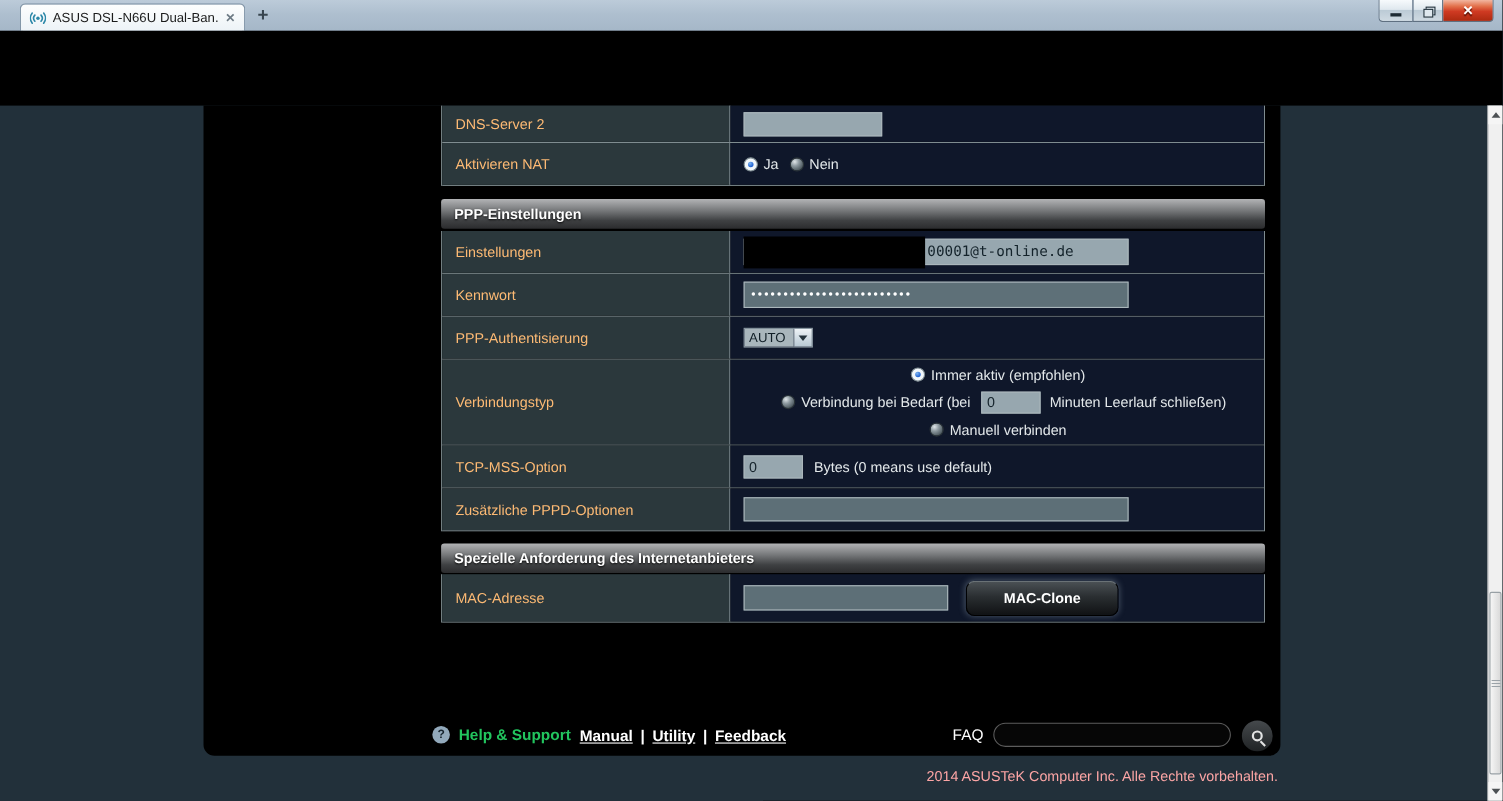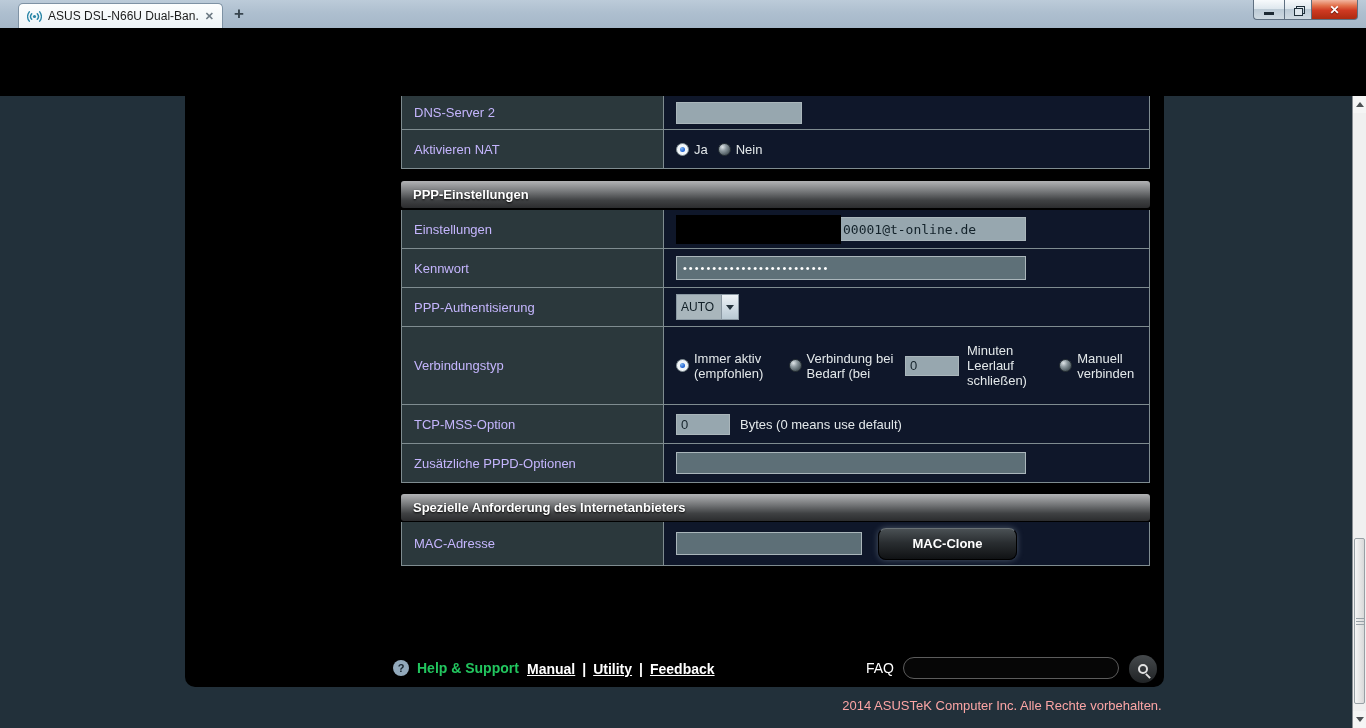--- a/index.html
+++ b/index.html
@@ -31,21 +31,21 @@
 
   
   .black-band { position:absolute; left:0; top:28px; width:1366px; height:68px; background:#000; }
   .page-shell { position:absolute; left:185px; top:96px; width:979px; height:591px;
                 background:#000; border-radius:0 0 10px 10px; }
 
   
   .ptable { position:absolute; left:401px; top:96px; width:749px; font-size:13px; }
   .tbl-block { border-left:1px solid #7f8c90; border-right:1px solid #7f8c90; }
   .row { display:flex; border-bottom:1px solid #7f8c90; }
-  .cell-l { width:262px; background:#2b383c; color:#c4b5fd; display:flex; align-items:center;
+  .cell-l { width:262px; background:#2b383c; color:#fdba74; display:flex; align-items:center;
             padding-left:12px; border-right:1px solid #7f8c90; }
   .cell-r { flex:1; background:#0f172a; color:#e3e8ea; display:flex; align-items:center; padding-left:12px; }
   .h34 { height:34px; } .h39 { height:39px; } .h78 { height:78px; } .h44 { height:44px; }
   .sec-hdr { height:27px; margin-top:12px; margin-bottom:2px; border-radius:3px;
              background:linear-gradient(180deg,#b2b3b5 0%,#77797b 38%,#3f4143 72%,#2b2c2e 100%);
              color:#fff; font-weight:bold; display:flex; align-items:center; padding-left:12px;
              text-shadow:0 1px 2px #000; }
   .sec-hdr.second { margin-top:11px; margin-bottom:1px; }
 
   .inp { border:1px solid #aab6bb; font-family:"Liberation Sans",sans-serif; font-size:13px;
@@ -61,30 +61,30 @@
   .pass-dots { position:absolute; left:6px; top:5px; color:#fff; font-size:11px; letter-spacing:2px; }
 
   .radio { width:13px; height:13px; border-radius:50%; flex:none; }
   .radio.off { background:radial-gradient(circle at 32% 28%, #dfe5e8 0%, #8e9aa0 35%, #4e5a60 75%, #39444a 100%);
                border:1px solid #2a3338; }
   .radio.on  { background:#f2f7fa; border:1px solid #7f8c92; position:relative; }
   .radio.on::after { content:""; position:absolute; left:3px; top:3px; width:5px; height:5px;
                border-radius:50%; background:radial-gradient(circle at 35% 30%, #7db4f0, #1d5fd0 70%); }
   .rlbl { margin:0 10px 0 5px; }
 
-  .selectbox { display:flex; height:26px; border:1px solid #8a98a2; }
+  .selectbox { display:flex; height:18px; border:1px solid #8a98a2; }
   .sel-text { width:44px; background:#a9b6bc; color:#101e26; font-size:12px;
               display:flex; align-items:center; padding-left:4px; }
   .sel-btn { width:17px; background:linear-gradient(#eef3f6,#cfdbe3 55%,#b9c9d3);
              border-left:1px solid #8a98a2; display:flex; align-items:center; justify-content:center; }
   .sel-arrow { width:0; height:0; border-left:4px solid transparent; border-right:4px solid transparent;
                border-top:5px solid #24333c; }
 
   .opt-line { display:flex; align-items:center; height:25px; }
-  .conn-wrap { display:flex; flex-direction:row; justify-content:center; }
+  .conn-wrap { display:flex; flex-direction:column; justify-content:center; }
 
   .dark-btn { border:1px solid #000; border-top:1px solid #6a7276; border-radius:8px;
               background:linear-gradient(180deg,#4a5054 0%, #2a2e31 45%, #101214 100%);
               color:#fff; font-weight:bold; font-size:13px; font-family:"Liberation Sans",sans-serif;
               box-shadow:0 0 6px rgba(190,210,220,.35); cursor:default;
               display:flex; align-items:center; justify-content:center; }
   .mac-clone { width:139px; height:32px; margin-left:16px; }
   .apply-area { height:62px; background:#4b565b; display:flex; justify-content:center; }
   .apply-btn { width:118px; height:29px; margin-top:16px; font-size:14px; }
 

